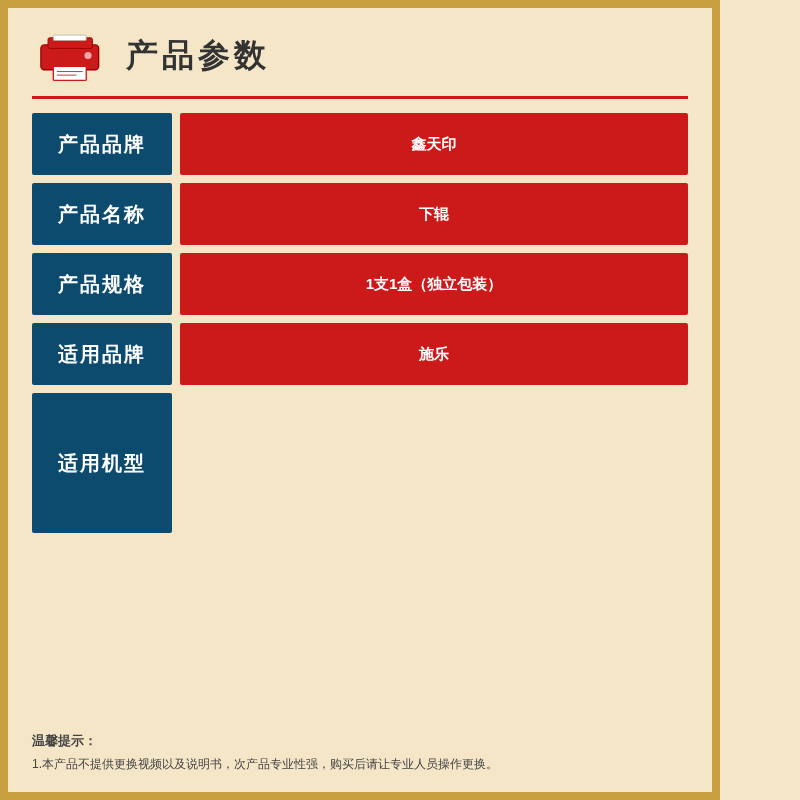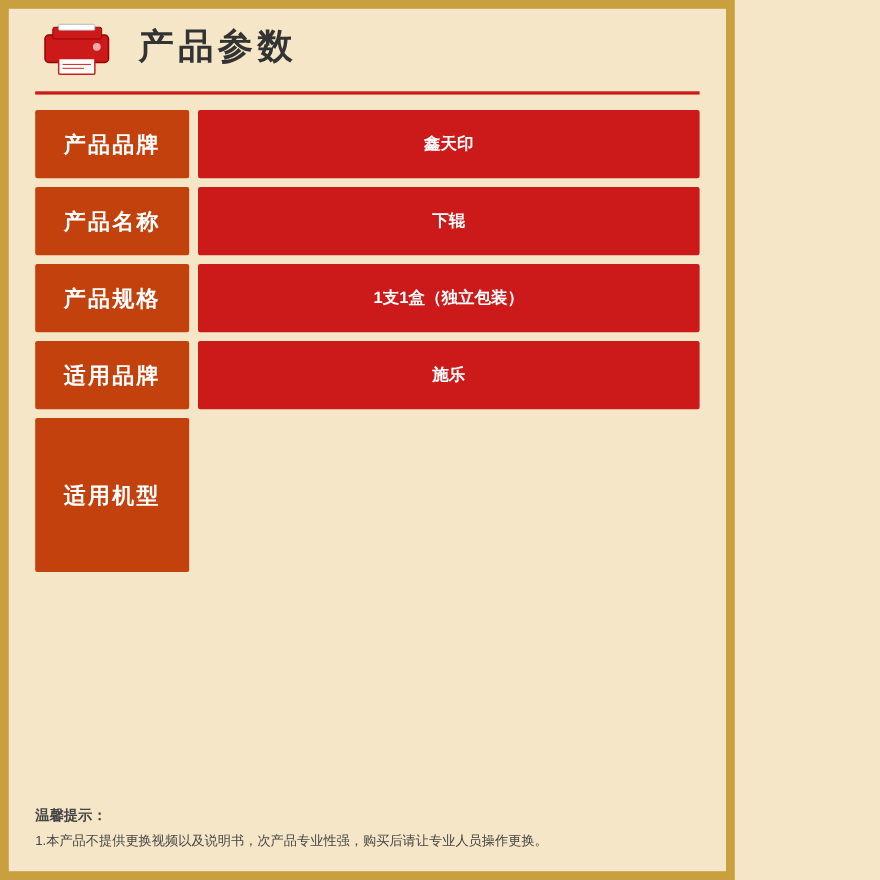--- a/index.html
+++ b/index.html
@@ -5,25 +5,25 @@
     * { margin: 0; padding: 0; box-sizing: border-box; }
     body {
       width: 800px;
       height: 800px;
       background: #f5e6c8;
       font-family: "Microsoft YaHei", "SimHei", sans-serif;
       overflow: hidden;
     }
 
     .page-wrapper {
-      width: 668px;
+      width: 720px;
       height: 800px;
       background: #f5e6c8;
       border: 8px solid #c8a040;
-      padding: 5px 24px 16px 24px;
+      padding: 18px 24px 16px 24px;
       display: flex;
       flex-direction: column;
     }
 
     .header {
       display: flex;
       align-items: center;
       padding-bottom: 10px;
       border-bottom: 3px solid #cc1a1a;
       margin-bottom: 14px;
@@ -54,21 +54,21 @@
       display: flex;
       gap: 8px;
       min-height: 62px;
     }
 
     .param-row.tall {
       min-height: 140px;
     }
 
     .param-label {
-      background: #c2410c;
+      background: #0c4a6e;
       color: white;
       font-size: 20px;
       font-weight: bold;
       display: flex;
       align-items: center;
       justify-content: center;
       width: 140px;
       flex-shrink: 0;
       border-radius: 2px;
       letter-spacing: 2px;

